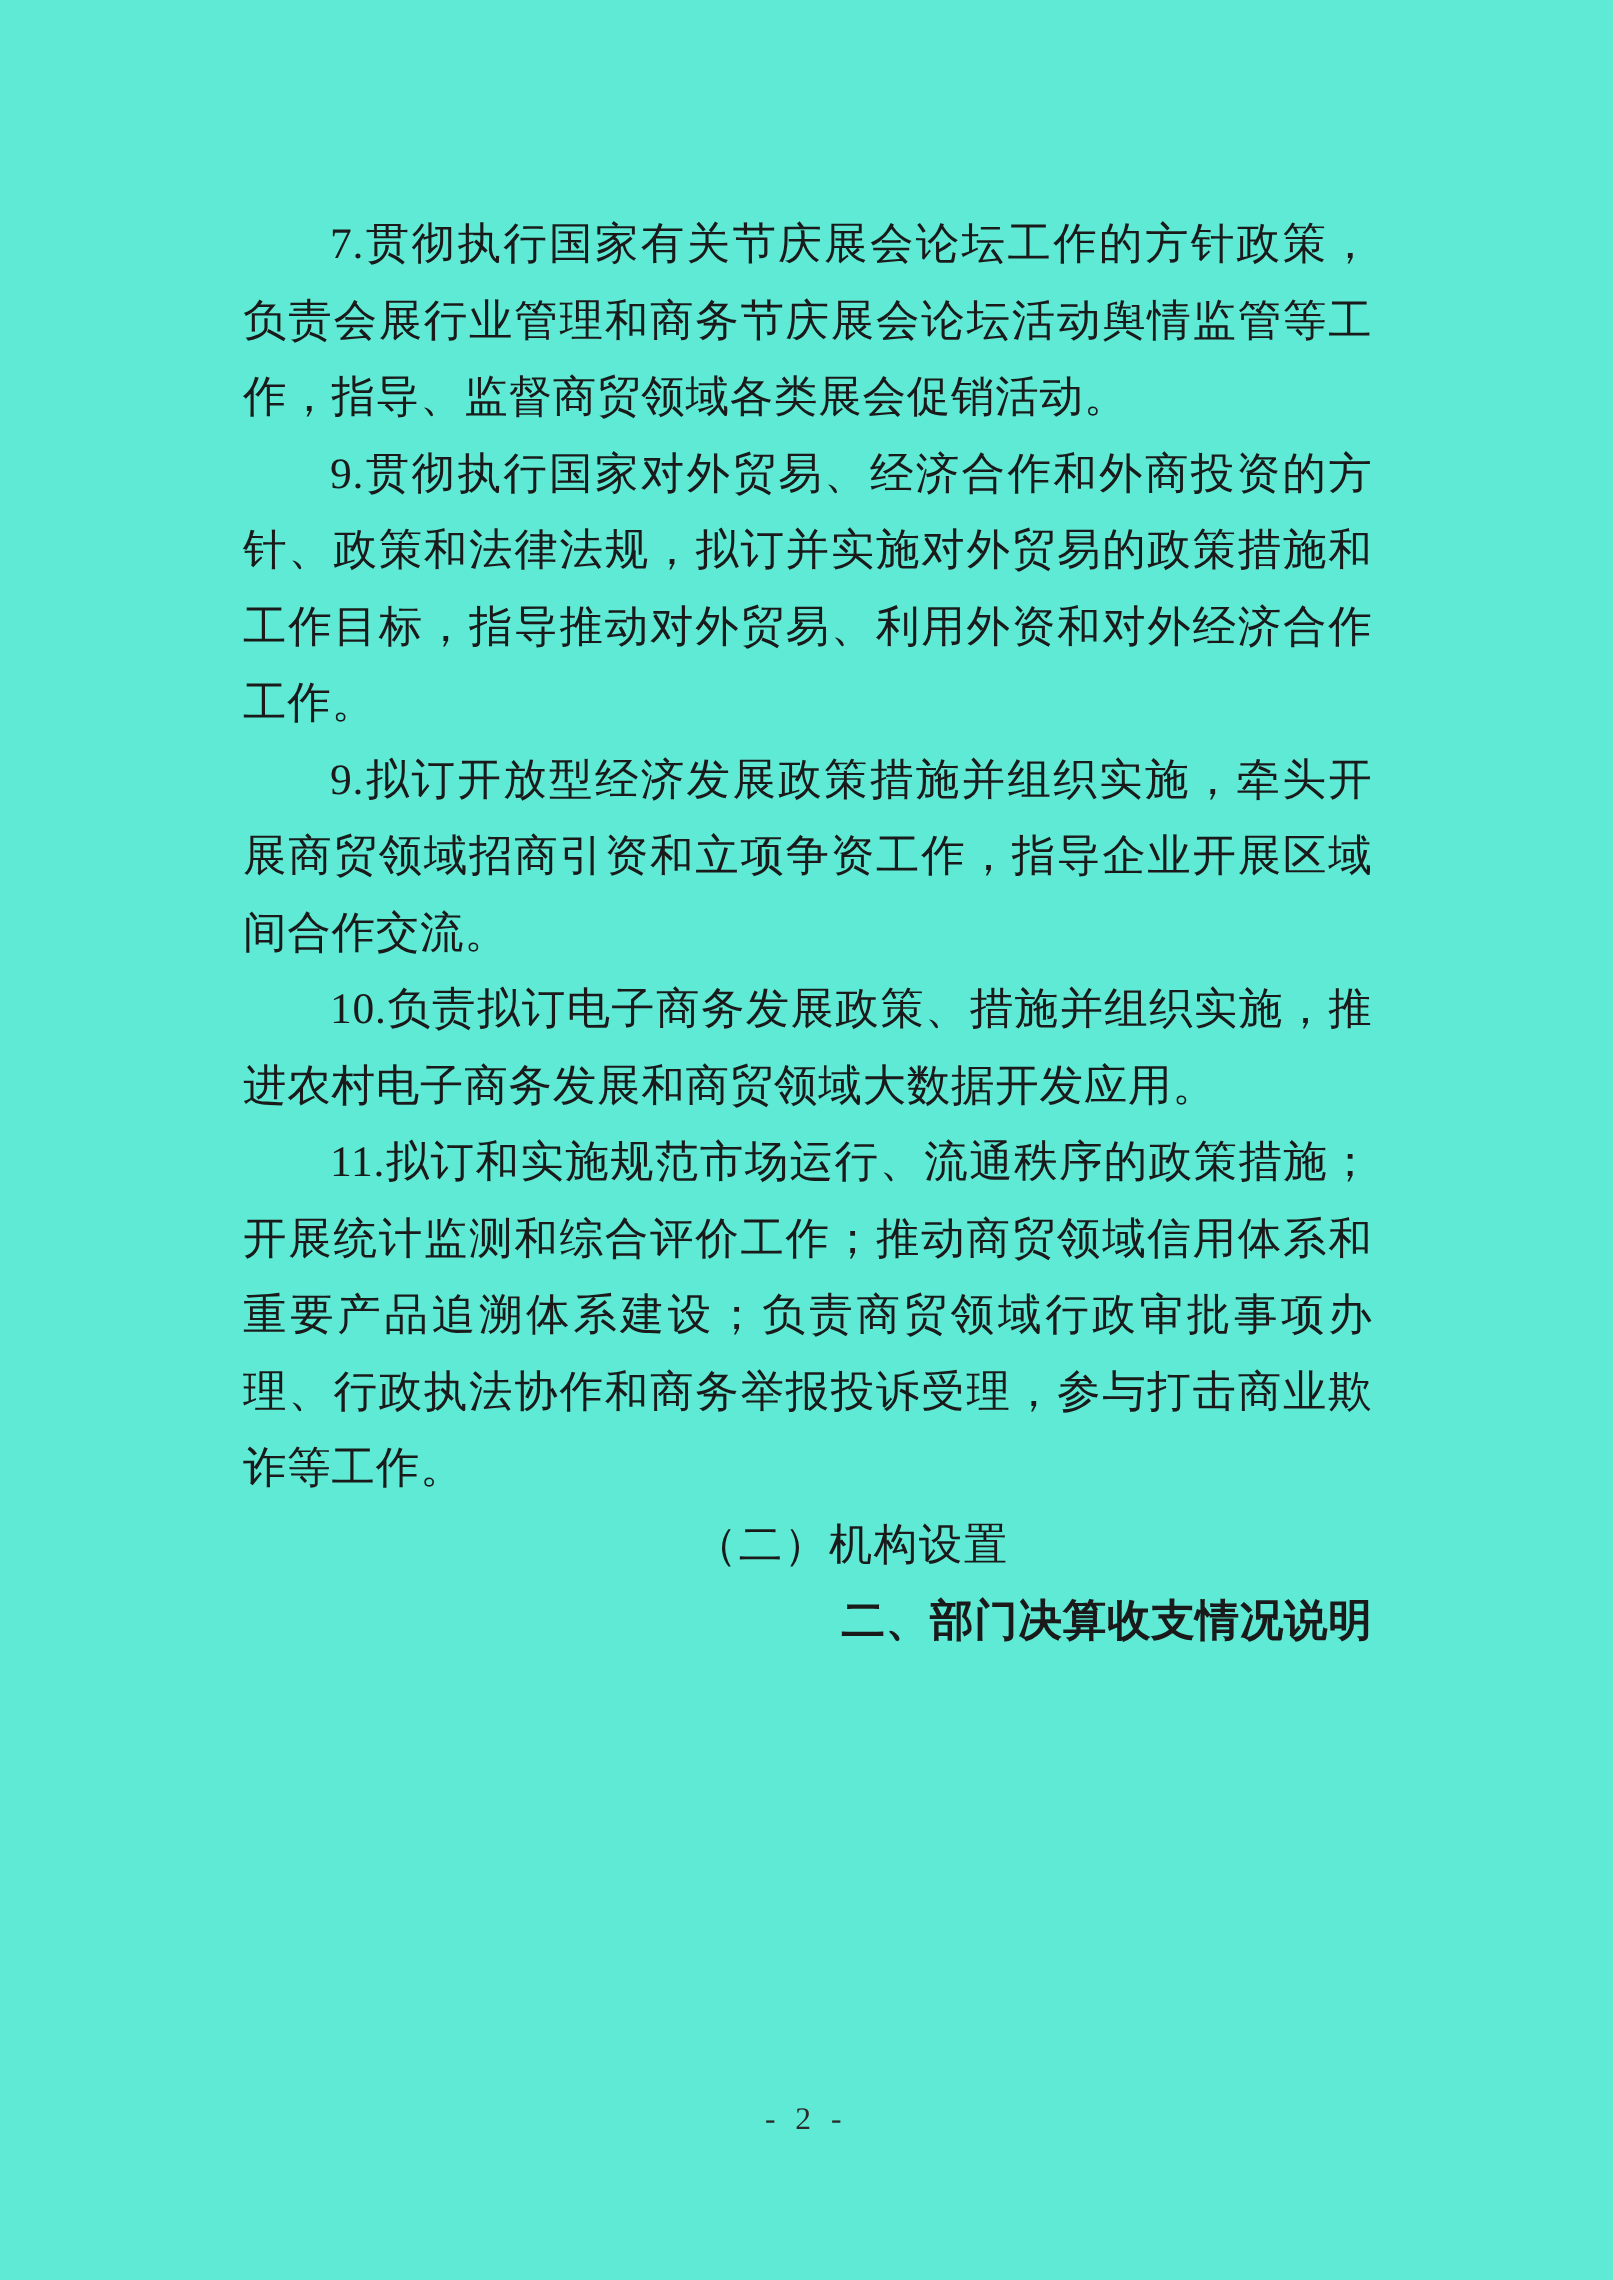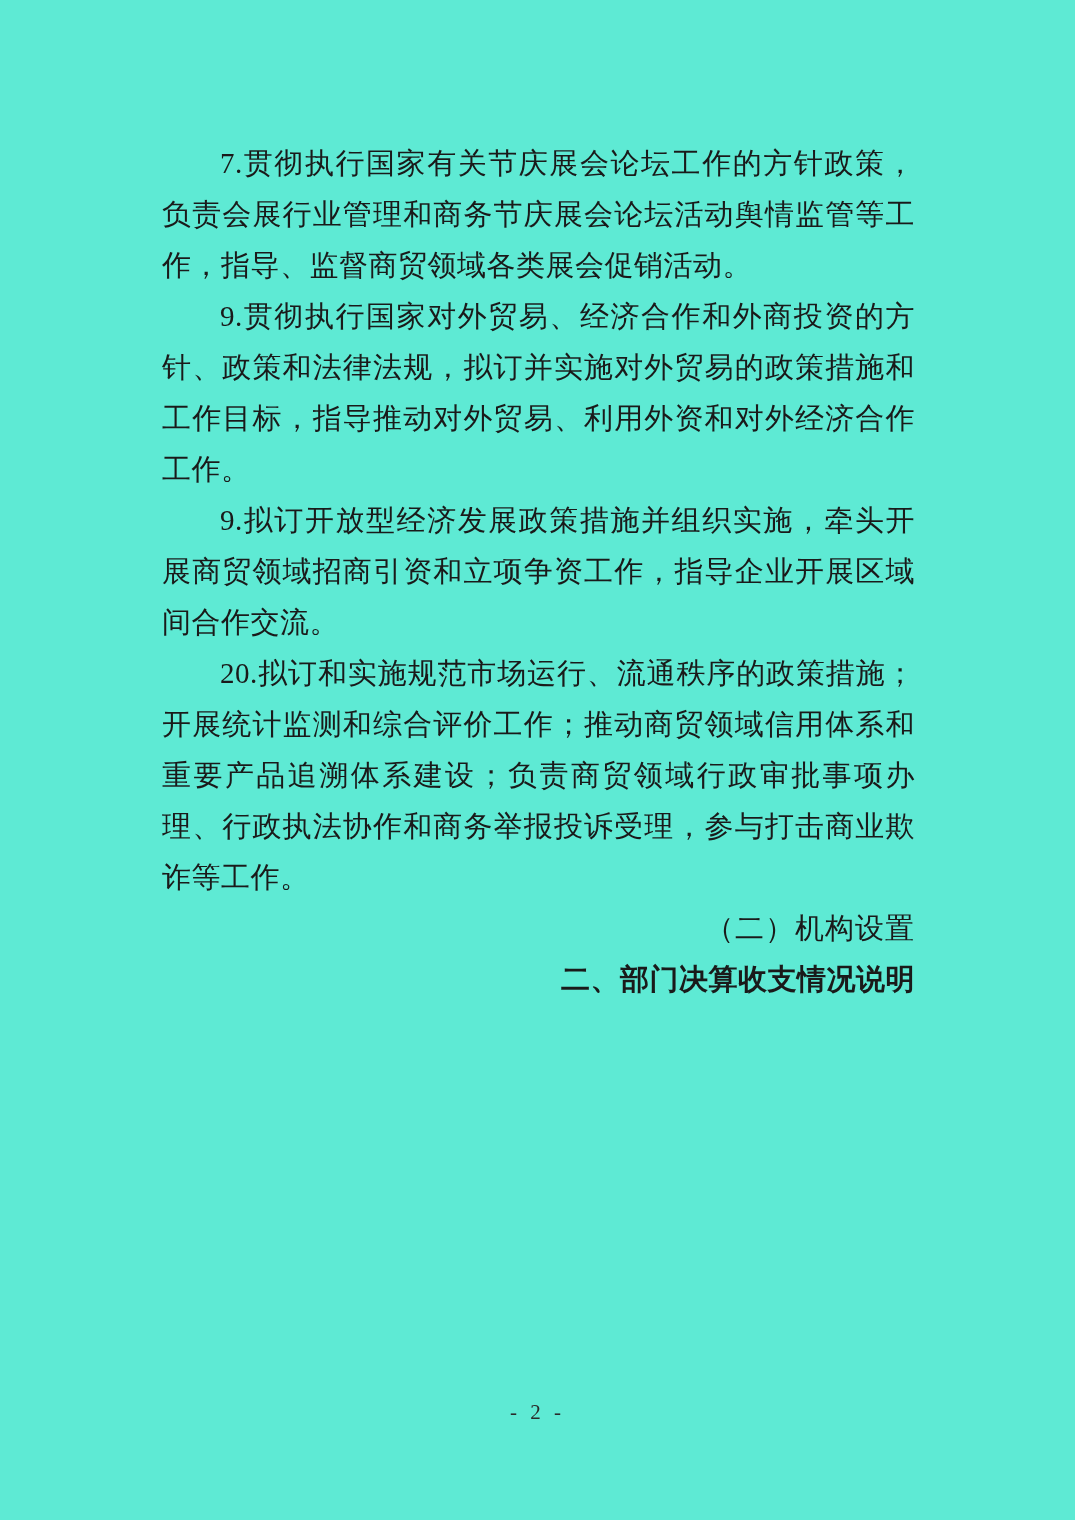--- a/index.html
+++ b/index.html
@@ -34,21 +34,21 @@
     line-height: 51px;
     text-indent: 2em;
     text-align: justify;
     text-justify: inter-ideograph;
     letter-spacing: 0.5px;
     font-family: "Liberation Serif", "DejaVu Serif", serif;
   }
   
   .para.kai {
     
-    text-align: right;
+    text-align: center;
     letter-spacing: 1px;
   }
   .para.hei {
     
     font-family: "Liberation Sans", "DejaVu Sans", sans-serif;
     font-weight: bold;
     text-align: right;
     letter-spacing: 0.5px;
   }
   .footer {
@@ -66,20 +66,21 @@
 </style>
 </head>
 <body>
 
 <div class="page">
 
   <div class="text-block">
     <p class="para">7.贯彻执行国家有关节庆展会论坛工作的方针政策，负责会展行业管理和商务节庆展会论坛活动舆情监管等工作，指导、监督商贸领域各类展会促销活动。</p>
     <p class="para">9.贯彻执行国家对外贸易、经济合作和外商投资的方针、政策和法律法规，拟订并实施对外贸易的政策措施和工作目标，指导推动对外贸易、利用外资和对外经济合作工作。</p>
     <p class="para">9.拟订开放型经济发展政策措施并组织实施，牵头开展商贸领域招商引资和立项争资工作，指导企业开展区域间合作交流。</p>
-    <p class="para">20.拟订和实施规范市场运行、流通秩序的政策措施；开展统计监测和综合评价工作；推动商贸领域信用体系和重要产品追溯体系建设；负责商贸领域行政审批事项办理、行政执法协作和商务举报投诉受理，参与打击商业欺诈等工作。</p>
+    <p class="para">10.负责拟订电子商务发展政策、措施并组织实施，推进农村电子商务发展和商贸领域大数据开发应用。</p>
+    <p class="para">11.拟订和实施规范市场运行、流通秩序的政策措施；开展统计监测和综合评价工作；推动商贸领域信用体系和重要产品追溯体系建设；负责商贸领域行政审批事项办理、行政执法协作和商务举报投诉受理，参与打击商业欺诈等工作。</p>
     <p class="para kai">（二）机构设置</p>
     <p class="para hei">二、部门决算收支情况说明</p>
   </div>
 
   <div class="footer">- 2 -</div>
 
 </div>
 
 </body></html>

